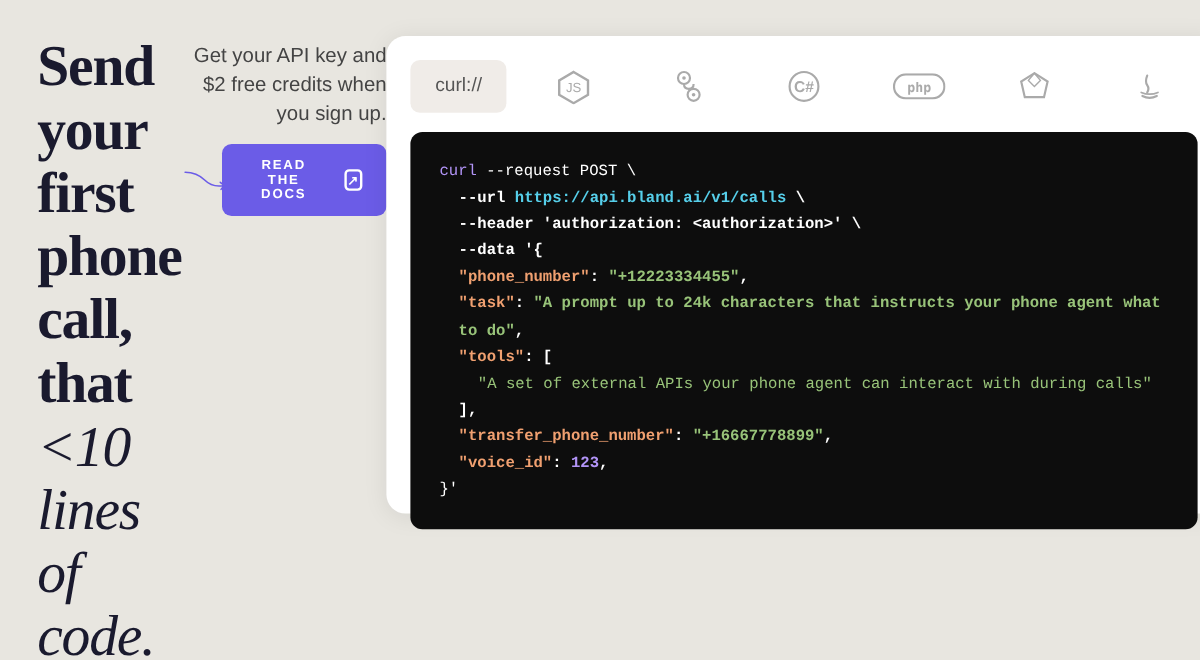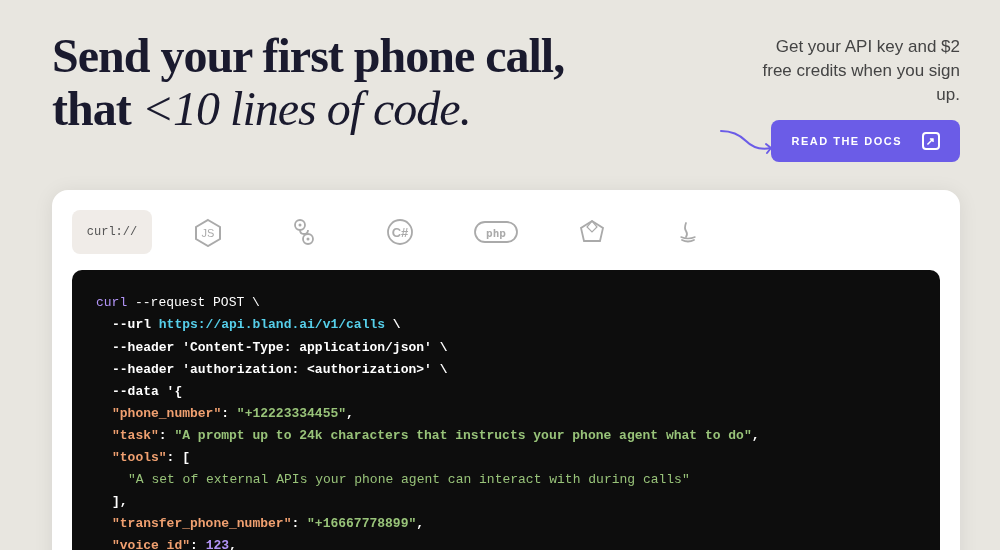--- a/index.html
+++ b/index.html
@@ -10,22 +10,22 @@
       background-color: #e8e6e0;
       font-family: -apple-system, BlinkMacSystemFont, 'Segoe UI', sans-serif;
       overflow: hidden;
       position: relative;
     }
 
     .page-wrapper {
       width: 1000px;
       height: 448px;
       display: flex;
-      flex-direction: column;
-      padding: 30px 40px 20px 52px;
+      flex-direction: row;
+      padding: 30px 40px 20px 31px;
     }
 
     
     .header-section {
       display: flex;
       justify-content: space-between;
       align-items: flex-start;
       margin-bottom: 28px;
     }
 
@@ -130,23 +130,23 @@
       cursor: pointer;
       background: transparent;
       border: none;
     }
 
     .tab-item.active {
       background: #f0ece8;
     }
 
     .tab-label {
-      font-size: 12px;
+      font-size: 16px;
       color: #888;
-      font-family: Liberation Mono, monospace;
+      font-family: Liberation Sans, sans-serif;
     }
 
     .tab-item.active .tab-label {
       color: #555;
     }
 
     
     .code-block {
       background: #0d0d0d;
       border-radius: 10px;
@@ -248,21 +248,20 @@
           <path d="M8 22 Q14 25 20 22" stroke="#aaa" stroke-width="1.8" fill="none" stroke-linecap="round"></path>
           <path d="M7 19 Q14 22 21 19" stroke="#aaa" stroke-width="1.4" fill="none" stroke-linecap="round"></path>
         </svg>
       </button>
 
     </div>
 
     <div class="code-block">
       <span class="code-line"><span class="c-purple">curl</span><span class="c-white"> --request POST \</span></span>
       <span class="code-line indent1"><span class="c-white">--url </span><span class="c-cyan">https://api.bland.ai/v1/calls</span><span class="c-white"> \</span></span>
-      <span class="code-line indent1"><span class="c-white">--header </span><span class="c-white">'Content-Type: application/json' \</span></span>
       <span class="code-line indent1"><span class="c-white">--header </span><span class="c-white">'authorization: &lt;authorization&gt;' \</span></span>
       <span class="code-line indent1"><span class="c-white">--data '{</span></span>
       <span class="code-line indent1"><span class="c-orange">"phone_number"</span><span class="c-white">: </span><span class="c-green">"+12223334455"</span><span class="c-white">,</span></span>
       <span class="code-line indent1"><span class="c-orange">"task"</span><span class="c-white">: </span><span class="c-green">"A prompt up to 24k characters that instructs your phone agent what to do"</span><span class="c-white">,</span></span>
       <span class="code-line indent1"><span class="c-orange">"tools"</span><span class="c-white">: [</span></span>
       <span class="code-line indent2"><span class="c-green">"A set of external APIs your phone agent can interact with during calls"</span></span>
       <span class="code-line indent1"><span class="c-white">],</span></span>
       <span class="code-line indent1"><span class="c-orange">"transfer_phone_number"</span><span class="c-white">: </span><span class="c-green">"+16667778899"</span><span class="c-white">,</span></span>
       <span class="code-line indent1"><span class="c-orange">"voice_id"</span><span class="c-white">: </span><span class="c-purple">123</span><span class="c-white">,</span></span>
       <span class="code-line"><span class="c-white">}'</span></span>

